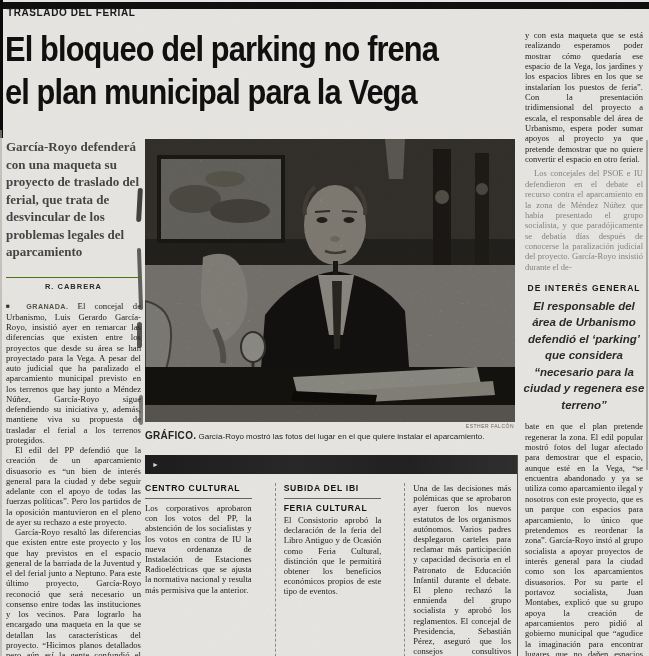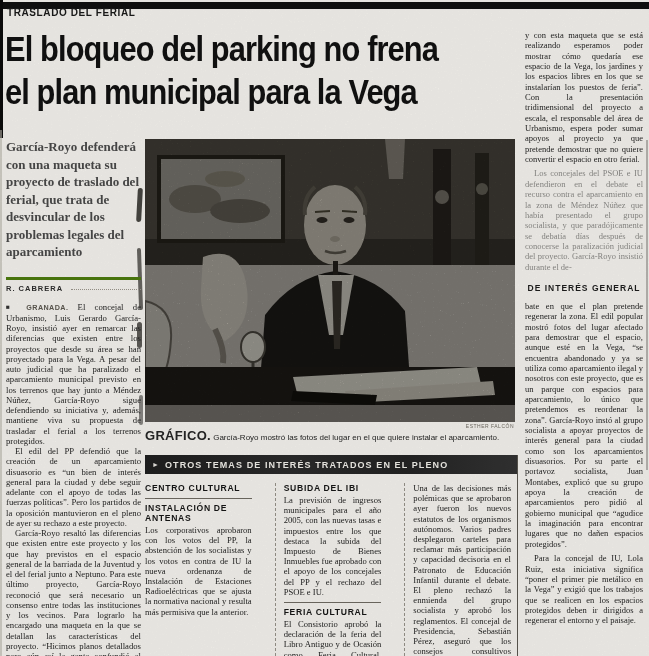--- a/index.html
+++ b/index.html
@@ -18,32 +18,32 @@
   .edge-right-soft{left:646px;top:140px;width:2px;height:330px;background:#6e6a63;opacity:.45;}
   .smudge{background:#1c1a17;border-radius:3px;opacity:.8;}
   
   .kicker{left:7px;top:7px;font-family:"Liberation Sans",sans-serif;font-weight:bold;font-size:10px;letter-spacing:.6px;color:#1a1a1a;}
   .headline{left:5px;top:27px;width:648px;font-family:"Liberation Sans",sans-serif;font-weight:bold;
     font-size:35px;line-height:43px;letter-spacing:-1px;color:#121212;
     transform:scaleX(.88);transform-origin:left top;}
   
   .leftcol{left:6px;top:138px;width:135px;}
   .standfirst{font-family:Liberation Serif, serif;font-weight:600;font-size:13px;line-height:17.5px;color:#4a4a4a;margin:0 0 16px 0;}
-  .bylinebox{border-top:3px solid #4d7c0f;padding-top:4px;margin-bottom:9px;display:flex;align-items:center;}
+  .bylinebox{border-top:1px solid #4d7c0f;padding-top:4px;margin-bottom:9px;display:flex;align-items:center;flex-direction:column;}
   .byline{font-family:"Liberation Sans",sans-serif;font-weight:bold;font-size:7.5px;letter-spacing:1px;color:#2d2d2d;}
   .bylinebox .dots{flex:1;border-top:1px dotted #9a968c;margin-left:8px;height:0;transform:translateY(1px);}
   .bodytext p{margin:0;font-size:8.7px;line-height:10.25px;text-align:justify;color:#242424;}
   .bodytext p.indent{text-indent:9px;}
   .bullet{font-size:6.5px;color:#333;vertical-align:1px;}
   .dateline{font-family:"Liberation Sans",sans-serif;font-size:7.2px;font-weight:bold;letter-spacing:.4px;color:#5c5850;}
   
   .photo{left:145px;top:139px;width:370px;height:283px;background:#c9c6bf;}
   .credit{left:145px;top:423px;width:369px;text-align:right;font-family:"Liberation Sans",sans-serif;font-size:5px;letter-spacing:.5px;color:#6f6b63;}
   .caption{left:145px;top:431px;width:372px;font-family:"Liberation Sans",sans-serif;font-size:8px;line-height:10px;color:#262626;}
-  .caption .cap-label{font-weight:bold;font-size:13px;letter-spacing:.3px;}
+  .caption .cap-label{font-weight:bold;font-size:10px;letter-spacing:.3px;}
   
   .banner{left:145px;top:455px;width:373px;height:19px;background:#262626;
     background-image:linear-gradient(90deg, #1f1f1f 0%, #2b2b2b 40%, #242424 70%, #333 100%);
     color:#f2f0ea;display:flex;align-items:center;}
   .banner .arrow{font-size:7px;margin:0 6px 0 7px;color:#e8e6e0;}
   .banner .banner-text{font-family:"Liberation Sans",sans-serif;font-weight:bold;font-size:9px;letter-spacing:1.1px;}
   
   .briefs{left:145px;top:483px;width:373px;height:173px;overflow:hidden;display:grid;grid-template-columns:1fr 1fr 1fr;column-gap:16px;}
   .bcol{padding-right:7px;}
   .bcol + .bcol{border-left:1px dashed #97938a;padding-left:8px;}
@@ -153,56 +153,54 @@
   </svg>
 </div>
 <div class="abs credit">ESTHER FALCÓN</div>
 <div class="abs caption">
   <span class="cap-label">GRÁFICO.</span>
   <span>García-Royo mostró las fotos del lugar en el que quiere instalar el aparcamiento.</span>
 </div>
 
 <div class="abs banner">
   <span class="arrow">►</span>
-  <span class="banner-text">OTROS TEMAS DE INTERÉS TRATADOS EN EL PLENO</span>
 </div>
 
 <div class="abs briefs">
   <div class="bcol">
     <div class="bitem">
       <p class="btitle">CENTRO CULTURAL</p>
     </div>
     <div class="bitem">
-      <p class="btitle">INSTALACIÓN DE ANTENAS</p>
       <p class="btext">Los corporativos aprobaron con los votos del PP, la abstención de los socialistas y los votos en contra de IU la nueva ordenanza de Instalación de Estaciones Radioeléctricas que se ajusta la normativa nacional y resulta más permisiva que la anterior.</p>
     </div>
   </div>
   <div class="bcol">
     <div class="bitem">
       <p class="btitle">SUBIDA DEL IBI</p>
-      <p class="btext">La previsión de ingresos municipales para el año 2005, con las nuevas tasas e impuestos entre los que destaca la subida del Impuesto de Bienes Inmuebles fue aprobado con el apoyo de los concejales del PP y el rechazo del PSOE e IU.</p>
     </div>
     <div class="bitem">
       <p class="btitle">FERIA CULTURAL</p>
       <p class="btext">El Consistorio aprobó la declaración de la feria del Libro Antiguo y de Ocasión como Feria Cultural, distinción que le permitirá obtener los beneficios económicos propios de este tipo de eventos.</p>
     </div>
   </div>
   <div class="bcol">
     <div class="bitem">
       <p class="btext">Una de las decisiones más polémicas que se aprobaron ayer fueron los nuevos estatutos de los organismos autónomos. Varios padres desplegaron carteles para reclamar más participación y capacidad decisoria en el Patronato de Educación Infantil durante el debate. El pleno rechazó la enmienda del grupo socialista y aprobó los reglamentos. El concejal de Presidencia, Sebastián Pérez, aseguró que los consejos consultivos garantizarán la participación de los agentes sociales en todas las instituciones.</p>
     </div>
   </div>
 </div>
 <div class="abs divider-v"></div>
 
 <div class="abs rightcol">
   <p>y con esta maqueta que se está realizando esperamos poder mostrar cómo quedaría ese espacio de la Vega, los jardines y los espacios libres en los que se instalarían los puestos de feria”. Con la presentación tridimensional del proyecto a escala, el responsable del área de Urbanismo, espera poder sumar apoyos al proyecto ya que pretende demostrar que no quiere convertir el espacio en otro ferial.</p>
   <p class="indent faded">Los concejales del PSOE e IU defendieron en el debate el recurso contra el aparcamiento en la zona de Méndez Núñez que había presentado el grupo socialista, y que paradójicamente se debatía días después de conocerse la paralización judicial del proyecto. García-Royo insistió durante el de-</p>
   <div class="pullquote">
     <div class="pq-header">DE INTERÉS GENERAL</div>
+    <div class="pq-text">El responsable del área de Urbanismo defendió el ‘parking’ que considera “necesario para la ciudad y regenera ese terreno”</div>
   </div>
   <p>bate en que el plan pretende regenerar la zona. El edil popular mostró fotos del lugar afectado para demostrar que el espacio, aunque esté en la Vega, “se encuentra abandonado y ya se utiliza como aparcamiento ilegal y nosotros con este proyecto, que es un parque con espacios para aparcamiento, lo único que pretendemos es reordenar la zona”. García-Royo instó al grupo socialista a apoyar proyectos de interés general para la ciudad como son los aparcamientos disuasorios. Por su parte el portavoz socialista, Juan Montabes, explicó que su grupo apoya la creación de aparcamientos pero pidió al gobierno municipal que “agudice la imaginación para encontrar lugares que no dañen espacios protegidos”.</p>
   <p class="indent">Para la concejal de IU, Lola Ruiz, esta iniciativa significa “poner el primer pie metálico en la Vega” y exigió que los trabajos que se realicen en los espacios protegidos deben ir dirigidos a regenerar el entorno y el paisaje.</p>
 
 </div>
 
 <svg class="abs noise" width="649" height="656">
   <filter id="pgrain">
       <feTurbulence type="fractalNoise" baseFrequency="0.7" numOctaves="2" stitchTiles="stitch"></feTurbulence>
       <feColorMatrix type="matrix" values="0 0 0 0 0  0 0 0 0 0  0 0 0 0 0  0.8 0.8 0.8 0 0"></feColorMatrix>

